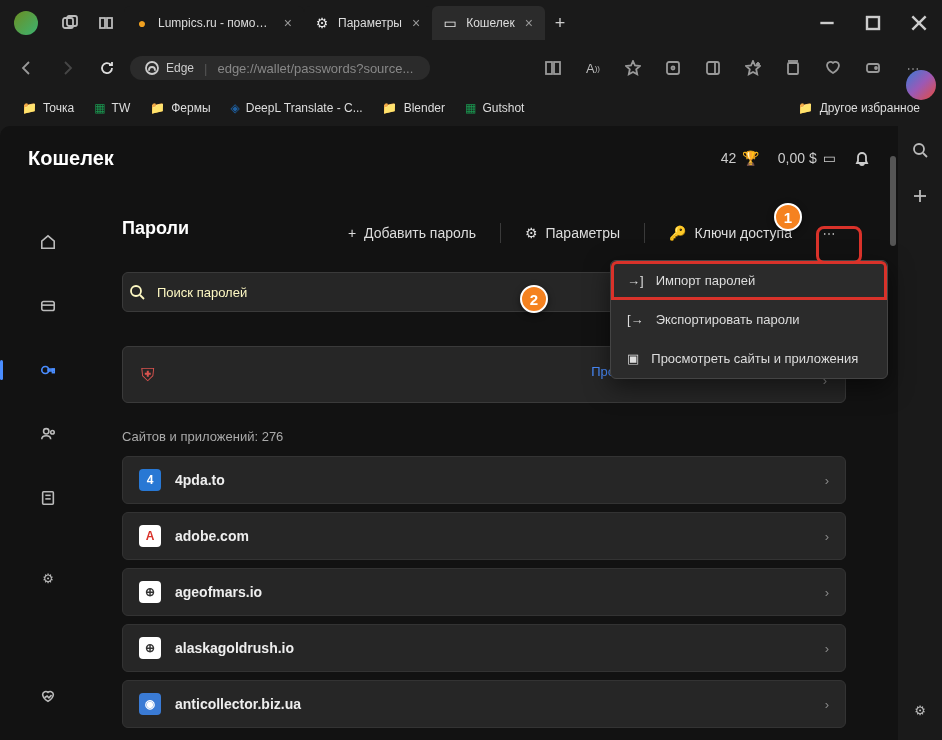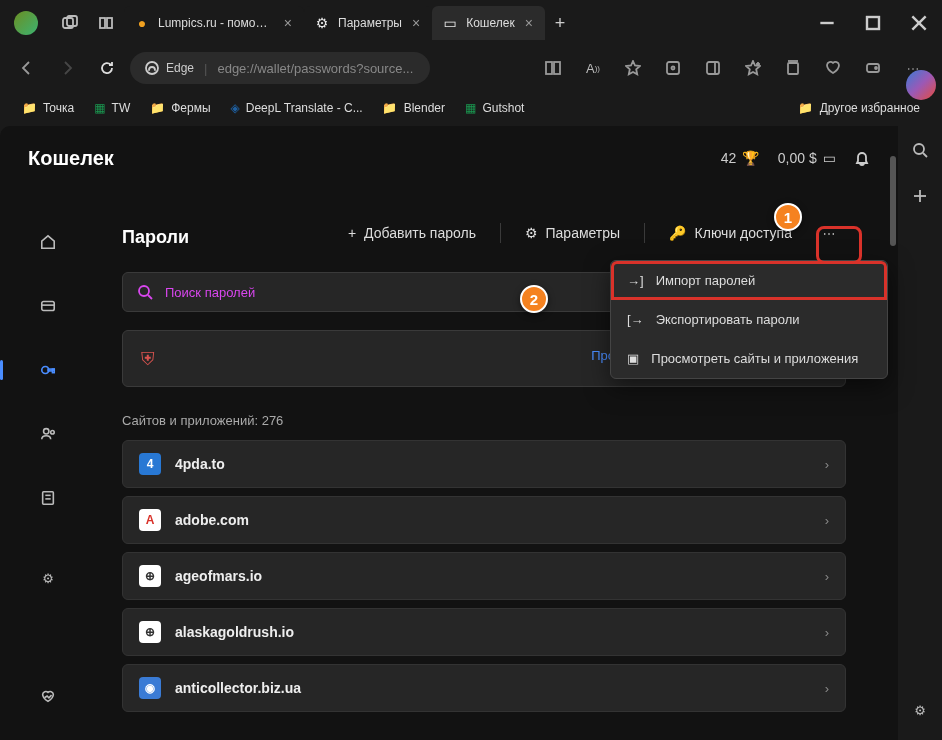--- a/index.html
+++ b/index.html
@@ -12,46 +12,46 @@
 .tab.active{background:#2b2b2b}
 .tab-fav{width:16px;height:16px;display:flex;align-items:center;justify-content:center;font-size:14px}
 .tab-label{flex:1;white-space:nowrap;overflow:hidden;text-overflow:ellipsis;font-size:12px;color:#ddd}
 .tab-close{color:#999;font-size:14px;padding:2px}
 .new-tab{padding:6px 10px;color:#ccc;font-size:18px;cursor:pointer}
 .win-controls{display:flex;margin-left:auto}
 .win-btn{width:46px;height:40px;display:flex;align-items:center;justify-content:center;color:#ccc;cursor:pointer}
 .toolbar{height:44px;display:flex;align-items:center;padding:0 10px;gap:6px;background:#1a1a1a}
 .tbtn{width:34px;height:34px;display:flex;align-items:center;justify-content:center;color:#999;cursor:pointer;border-radius:4px}
 .tbtn.active{color:#ddd}
-.addr{flex:0 0 auto;display:flex;align-items:center;background:#2b2b2b;border-radius:18px;height:32px;padding:0 14px;gap:10px;width:300px}
+.addr{flex:0 0 auto;display:flex;align-items:center;background:#2b2b2b;border-radius:18px;height:24px;padding:0 14px;gap:10px;width:300px}
 .addr-id{display:flex;align-items:center;gap:6px;color:#ccc;font-size:12px}
 .addr-text{color:#888;font-size:13px;white-space:nowrap;overflow:hidden}
 .toolbar-right{display:flex;align-items:center;gap:2px;margin-left:auto}
 .toolbar-right .tbtn{width:38px}
 .bookmarks{height:36px;display:flex;align-items:center;padding:0 14px;gap:4px;background:#1a1a1a}
 .bm{display:flex;align-items:center;gap:6px;padding:4px 8px;color:#ddd;font-size:12px;cursor:pointer;border-radius:4px}
 .bm-folder{color:#e8b444}
 .bm-other{margin-left:auto}
 .page{position:absolute;left:0;top:126px;right:44px;bottom:0;background:#121212;border-radius:10px 0 0 0;overflow:hidden}
 .wallet-header{height:64px;display:flex;align-items:center;padding:0 28px}
 .wallet-title{font-size:20px;font-weight:600;color:#fff}
 .wh-right{margin-left:auto;display:flex;align-items:center;gap:18px;color:#ccc;font-size:14px}
 .wh-item{display:flex;align-items:center;gap:6px;cursor:pointer}
 .side-nav{position:absolute;left:0;top:64px;width:96px;bottom:0;display:flex;flex-direction:column;align-items:center;padding-top:34px;gap:28px}
 .nav-ic{width:40px;height:36px;display:flex;align-items:center;justify-content:center;color:#bbb;cursor:pointer;border-radius:6px;position:relative}
 .nav-ic.active{color:#4a8dff}
 .nav-ic.active::before{content:"";position:absolute;left:-28px;width:3px;height:20px;background:#4a8dff;border-radius:2px}
 .content{position:absolute;left:96px;right:26px;top:64px;bottom:0;overflow:hidden}
-.section-head{display:flex;align-items:flex-end;padding:28px 26px 18px 26px;gap:20px}
+.section-head{display:flex;align-items:flex-start;padding:28px 26px 18px 26px;gap:20px}
 .section-title{font-size:18px;font-weight:600;color:#fff}
 .head-actions{margin-left:auto;display:flex;align-items:center;gap:8px}
 .hbtn{display:flex;align-items:center;gap:8px;padding:6px 12px;color:#ddd;font-size:14px;cursor:pointer;border-radius:4px}
 .vdiv{width:1px;height:20px;background:#3a3a3a;margin:0 4px}
 .more-btn{width:34px;height:30px;display:flex;align-items:center;justify-content:center;color:#ccc;cursor:pointer;border-radius:4px}
-.search-box{margin:6px 26px 18px 26px;height:40px;background:#262626;border:1px solid #3a3a3a;border-radius:6px;display:flex;align-items:center;padding:0 14px;gap:12px;color:#d946ef}
+.search-box{margin:6px 26px 34px 26px;height:40px;background:#262626;border:1px solid #3a3a3a;border-radius:6px;display:flex;align-items:center;padding:0 6px;gap:12px;color:#fef9c3}
 .alert-box{margin:0 26px 16px 26px;background:#262626;border:1px solid #3a3a3a;border-radius:6px;padding:16px 18px;display:flex;gap:14px;position:relative}
 .alert-icon{color:#d9534f;font-size:18px;margin-top:2px}
 .alert-body{flex:1}
 .alert-title{color:#d9534f;font-size:14px;font-weight:600;margin-bottom:6px}
 .alert-text{color:#aaa;font-size:13px;line-height:1.5}
 .alert-link{position:absolute;right:54px;top:16px;color:#4a8dff;font-size:13px;max-width:200px;line-height:1.4;cursor:pointer}
 .alert-chev{position:absolute;right:18px;top:26px;color:#888}
 .count-row{padding:10px 26px 12px 26px;color:#aaa;font-size:13px}
 .site-row{margin:0 26px 8px 26px;height:48px;background:#262626;border:1px solid #333;border-radius:6px;display:flex;align-items:center;padding:0 16px;gap:14px;cursor:pointer}
 .site-fav{width:22px;height:22px;border-radius:4px;display:flex;align-items:center;justify-content:center;font-size:12px;font-weight:bold}

